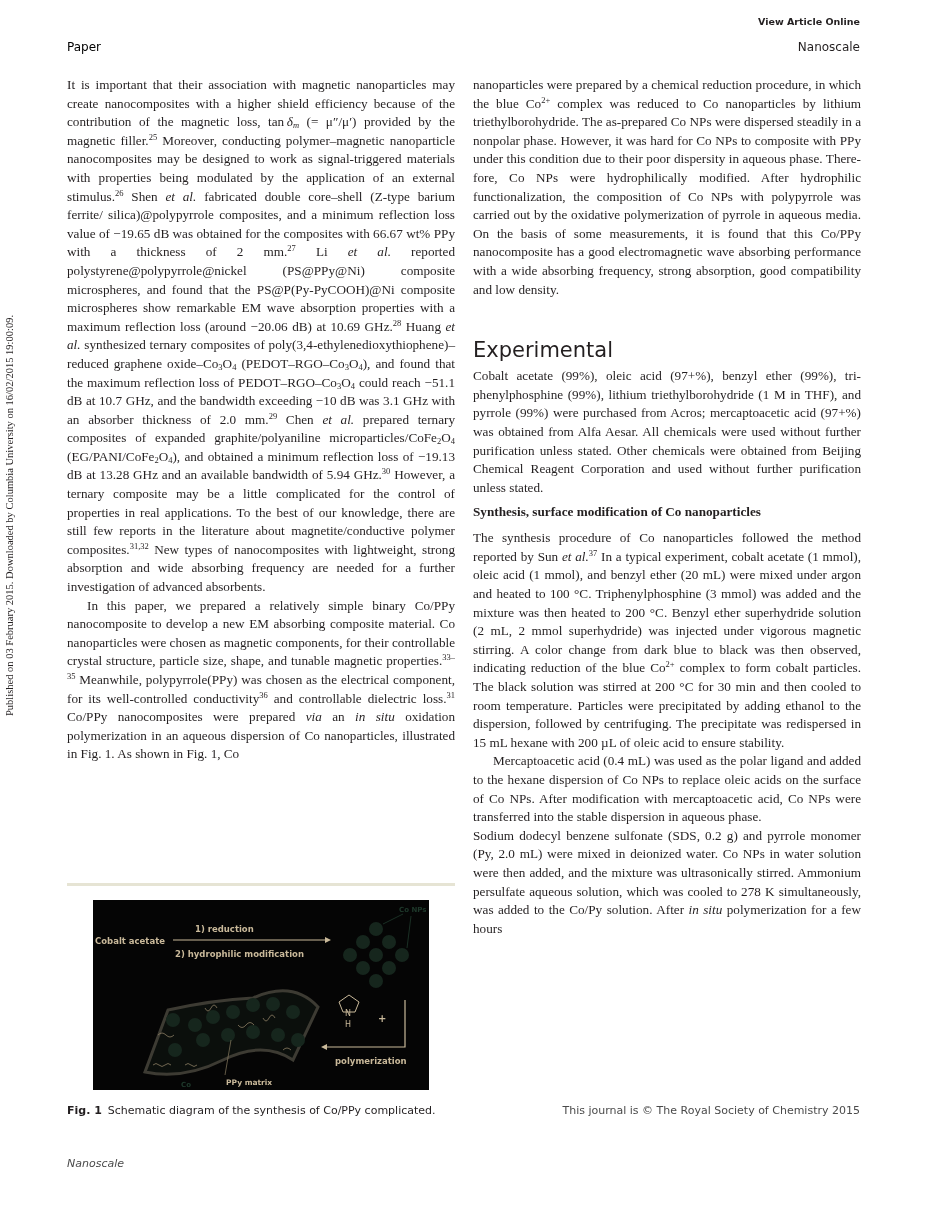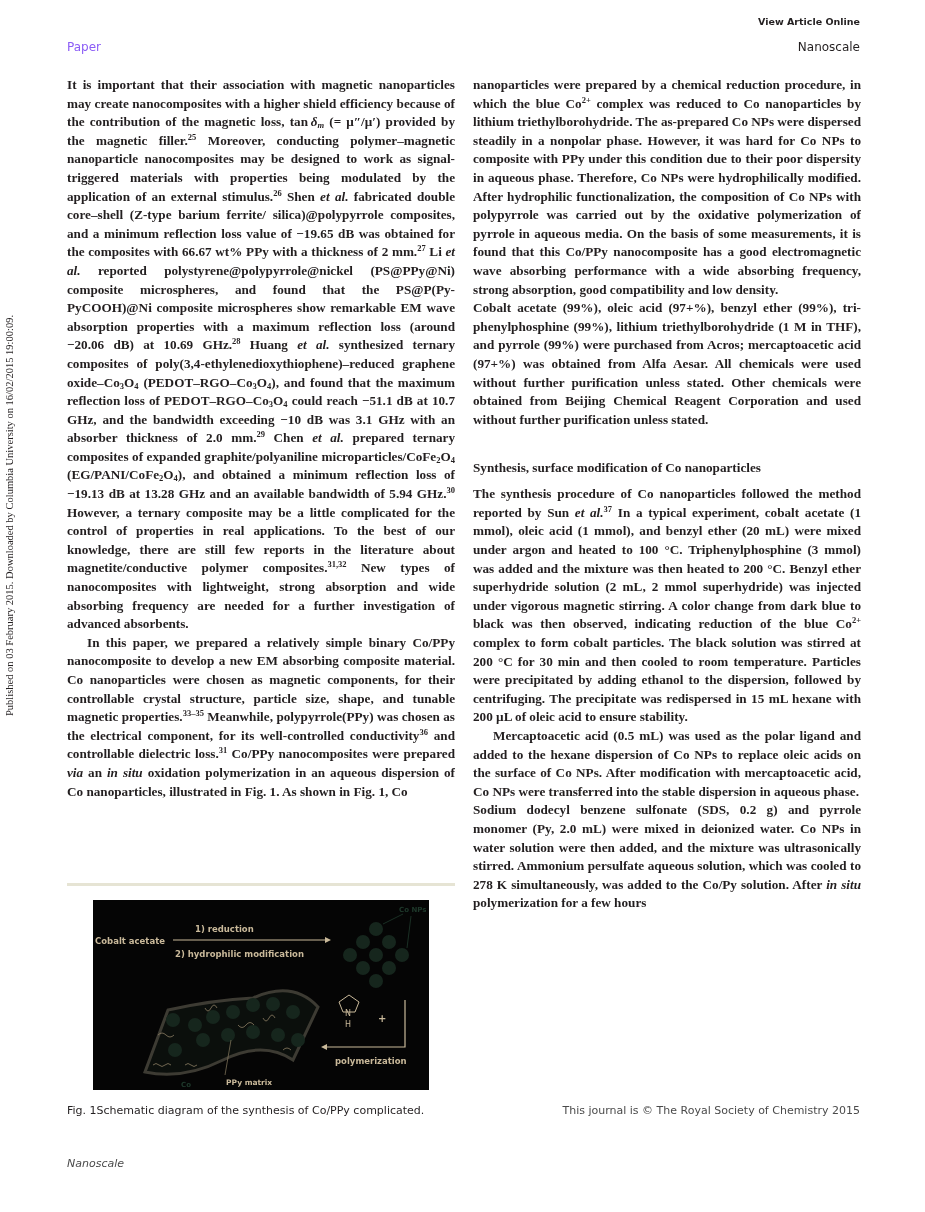--- a/index.html
+++ b/index.html
@@ -1,50 +1,50 @@
 <!DOCTYPE html>
 <html><head>
 <meta charset="utf-8">
 <style>
   html, body { margin: 0; padding: 0; background: #ffffff; }
   body { width: 925px; height: 1212px; position: relative; overflow: hidden; color: #231f20; }
   .sans { font-family: "DejaVu Sans", "Liberation Sans", sans-serif; }
   .serif { font-family: "Liberation Serif", "DejaVu Serif", serif; }
 
   .view-online { position: absolute; right: 65px; top: 16px; font-size: 9.5px; font-weight: bold; color: #231f20; }
-  .header-left { position: absolute; left: 67px; top: 40px; font-size: 12px; color: #8b5cf6; }
+  .header-left { position: absolute; left: 67px; top: 40px; font-size: 12px; color: #000000; }
   .header-right { position: absolute; right: 65px; top: 40px; font-size: 12px; color: #231f20; }
 
   .sidebar-note {
     position: absolute; left: 4px; top: 160px; width: 16px; height: 556px;
     font-size: 10.5px; color: #231f20; white-space: nowrap;
   }
   .sidebar-note span {
     position: absolute; left: 0; top: 556px;
     transform-origin: 0 0; transform: rotate(-90deg);
     display: block; width: 556px; text-align: left;
   }
 
   .col { position: absolute; font-size: 13.2px; line-height: 18.6px; text-align: justify; hyphens: manual; }
   .col-left { left: 67px; top: 76px; width: 388px; }
   .col-right { left: 473px; top: 76px; width: 388px; }
-  .col p { margin: 0; font-weight: bold; }
+  .col p { margin: 0; }
   .col p.indent { text-indent: 20px; }
   sup { font-size: 8.5px; line-height: 0; vertical-align: 5px; }
   sub { font-size: 8.5px; line-height: 0; vertical-align: -2px; }
 
   .section-title { font-size: 21px; color: #231f20; margin: 38px 0 4px 0; line-height: 26px; font-weight: normal; }
   .sub-title { font-size: 13.2px; font-weight: bold; margin: 0 0 8px 0; line-height: 18px; }
-  .sub-title.spaced { margin-top: 30px; }
+  .sub-title.spaced { margin-top: 6px; }
 
   .rule { position: absolute; left: 67px; top: 883px; width: 388px; height: 3px; background: #e6e4d4; }
   .figure { position: absolute; left: 93px; top: 900px; width: 336px; height: 190px; background: #050505; overflow: hidden; }
   .figure svg { display: block; }
   .caption { position: absolute; left: 67px; top: 1104px; font-size: 11px; color: #231f20; }
-  .caption b { font-weight: normal; margin-right: 0; text-align: center; }
+  .caption b { font-weight: bold; margin-right: 6px; text-align: center; }
 
   .footer-left { position: absolute; left: 67px; top: 1157px; font-size: 11px; font-style: italic; color: #4a4a4a; }
   .footer-right { position: absolute; right: 65px; top: 1104px; font-size: 11px; color: #4a4a4a; }
 </style>
 </head>
 <body>
 
 <div class="view-online sans">View Article Online</div>
 <div class="header-left sans">Paper</div>
 <div class="header-right sans">Nanoscale</div>
@@ -130,23 +130,24 @@
   </svg>
 </div>
 
 <div class="caption sans">
   <b>Fig. 1</b><span>Schematic diagram of the synthesis of Co/PPy complicated.</span>
 </div>
 
 <div class="col col-right serif">
   <p><span>nanoparticles were prepared by a chemical reduction pro­cedure, in which the blue Co</span><sup>2+</sup><span> complex was reduced to Co nanoparticles by lithium triethylborohydride. The as-prepared Co NPs were dispersed steadily in a nonpolar phase. However, it was hard for Co NPs to composite with PPy under this con­dition due to their poor dispersity in aqueous phase. There­fore, Co NPs were hydrophilically modified. After hydrophilic functionalization, the composition of Co NPs with polypyrrole was carried out by the oxidative polymerization of pyrrole in aqueous media. On the basis of some measurements, it is found that this Co/PPy nanocomposite has a good electromag­netic wave absorbing performance with a wide absorbing fre­quency, strong absorption, good compatibility and low density.</span></p>
 
+  <h2 class="section-title sans">Experimental</h2>
   <p>Cobalt acetate (99%), oleic acid (97+%), benzyl ether (99%), tri­phenylphosphine (99%), lithium triethylborohydride (1 M in THF), and pyrrole (99%) were purchased from Acros; mercap­toacetic acid (97+%) was obtained from Alfa Aesar. All chemi­cals were used without further purification unless stated. Other chemicals were obtained from Beijing Chemical Reagent Corporation and used without further purification unless stated.</p>
 
   <h3 class="sub-title spaced serif">Synthesis, surface modification of Co nanoparticles</h3>
   <p><span>The synthesis procedure of Co nanoparticles followed the method reported by Sun </span><i>et al.</i><sup>37</sup><span> In a typical experiment, cobalt acetate (1 mmol), oleic acid (1 mmol), and benzyl ether (20 mL) were mixed under argon and heated to 100 °C. Triphe­nylphosphine (3 mmol) was added and the mixture was then heated to 200 °C. Benzyl ether superhydride solution (2 mL, 2 mmol superhydride) was injected under vigorous magnetic stirring. A color change from dark blue to black was then observed, indicating reduction of the blue Co</span><sup>2+</sup><span> complex to form cobalt particles. The black solution was stirred at 200 °C for 30 min and then cooled to room temperature. Particles were precipitated by adding ethanol to the dispersion, followed by centrifuging. The precipitate was redispersed in 15 mL hexane with 200 µL of oleic acid to ensure stability.</span></p>
-  <p class="indent">Mercaptoacetic acid (0.5 mL) was used as the polar ligand and added to the hexane dispersion of Co NPs to replace oleic acids on the surface of Co NPs. After modification with mer­captoacetic acid, Co NPs were transferred into the stable dis­persion in aqueous phase.</p>
+  <p class="indent">Mercaptoacetic acid (0.4 mL) was used as the polar ligand and added to the hexane dispersion of Co NPs to replace oleic acids on the surface of Co NPs. After modification with mer­captoacetic acid, Co NPs were transferred into the stable dis­persion in aqueous phase.</p>
 
   <p><span>Sodium dodecyl benzene sulfonate (SDS, 0.2 g) and pyrrole monomer (Py, 2.0 mL) were mixed in deionized water. Co NPs in water solution were then added, and the mixture was ultra­sonically stirred. Ammonium persulfate aqueous solution, which was cooled to 278 K simultaneously, was added to the Co/Py solution. After </span><i>in situ</i><span> polymerization for a few hours</span></p>
 </div>
 
 <div class="footer-left sans">Nanoscale</div>
 <div class="footer-right sans">This journal is © The Royal Society of Chemistry 2015</div>
 
 </body></html>

